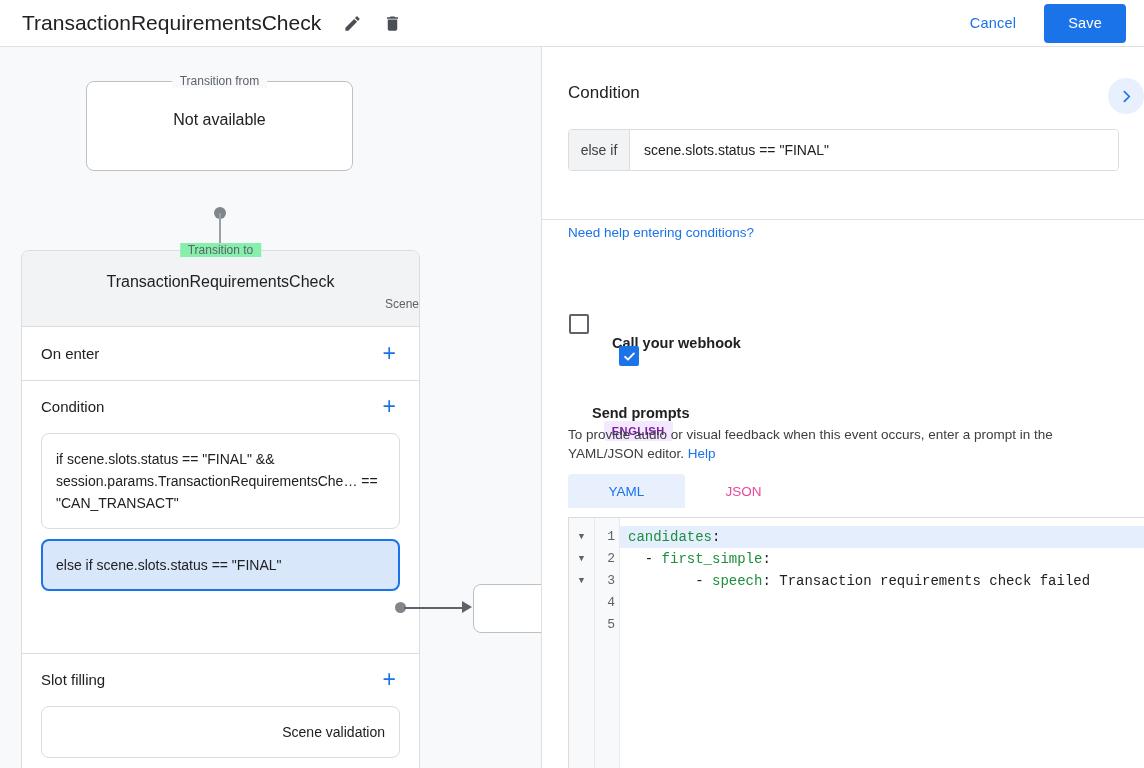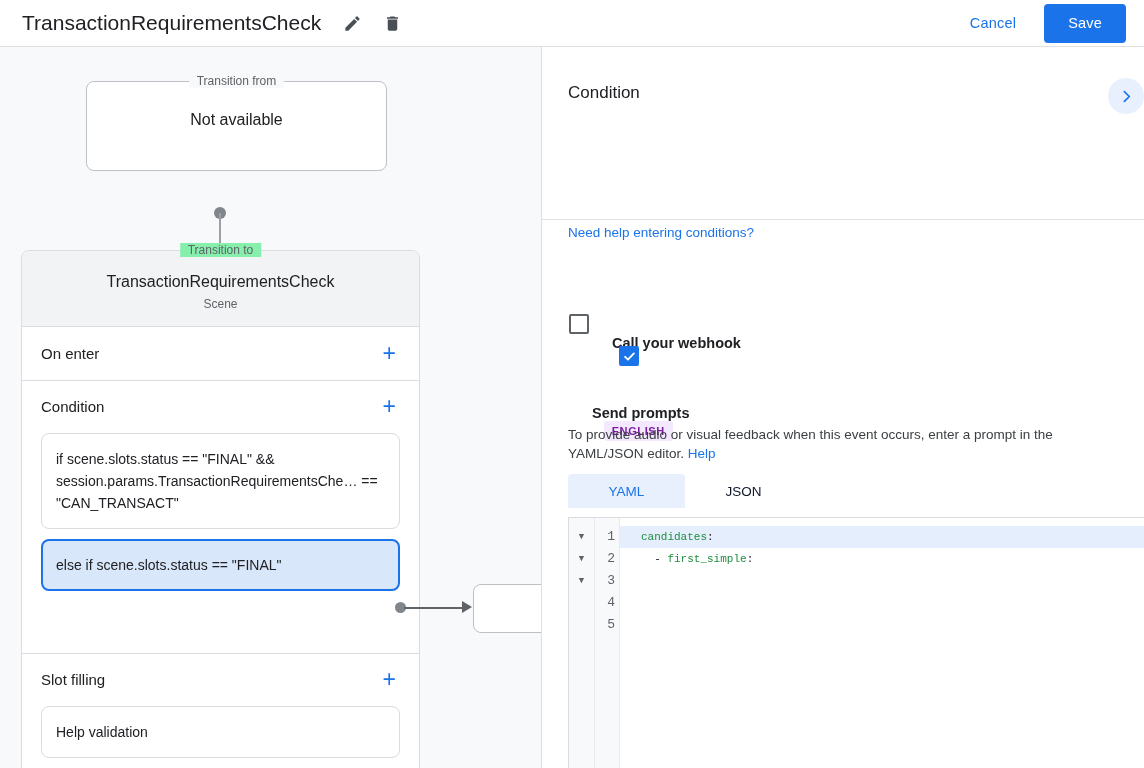--- a/index.html
+++ b/index.html
@@ -40,21 +40,21 @@
     letter-spacing:.2px;
   }
 
   
   .canvas{
     position:absolute; left:0; top:47px; width:541px; height:721px;
     background:#f8f9fa; overflow:hidden;
   }
 
   .node-from{
-    position:absolute; left:86px; top:34px; width:301px; height:90px;
+    position:absolute; left:86px; top:34px; width:267px; height:90px;
     background:#fff; border:1px solid #bdc1c6; border-radius:8px;
   }
   .legend{
     position:absolute; top:-8px; left:50%; transform:translateX(-50%);
     background:#f8f9fa; padding:0 8px; font-size:12px; color:#5f6368;
     white-space:nowrap;
   }
   .node-from .legend{ background:#f8f9fa; }
   .node-from-text{
     position:absolute; left:0; right:0; top:29px; text-align:center;
@@ -85,21 +85,21 @@
     position:absolute; left:0; top:0; width:100%; height:76px;
     background:#f1f3f4; border-bottom:1px solid #dadce0;
     border-radius:8px 8px 0 0;
   }
   .scene-head .legend{ background:#86efac; }
   .scene-title{
     position:absolute; left:0; right:0; top:22px; text-align:center;
     font-size:16px; color:#202124;
   }
   .scene-sub{
-    position:absolute; left:0; right:0; top:46px; text-align:center;
+    position:absolute; left:0; right:0; top:46px; text-align:right;
     font-size:12px; color:#5f6368;
   }
 
   .sec{ position:absolute; left:0; width:100%; }
   .sec-hdr{
     display:flex; align-items:center; height:53px; padding:0 19px 0 19px;
   }
   .sec-hdr-label{ font-size:15px; color:#202124; }
   .sec-plus{
     margin-left:auto; color:#1a73e8; font-size:23px; line-height:1;
@@ -191,21 +191,21 @@
   }
   .desc{
     position:absolute; left:26px; top:378px; width:556px;
     font-size:13.5px; color:#3c4043; line-height:19px;
   }
   .desc a{ color:#1a73e8; text-decoration:none; cursor:pointer; }
 
   .tabs{ position:absolute; left:26px; top:427px; display:flex;align-items:flex-end; }
   .tab{
     width:117px; height:34px; display:flex; align-items:center; justify-content:center;
-    font-size:13.5px; color:#0f172a; cursor:pointer; border-radius:4px 4px 0 0;
+    font-size:13.5px; color:#ec4899; cursor:pointer; border-radius:4px 4px 0 0;
   }
   .tab.active{ background:#e8f0fe; color:#1a73e8; font-weight:500; }
 
   .editor{
     position:absolute; left:26px; top:470px; width:577px; height:298px;
     border:1px solid #dadce0; border-right:none; background:#fff;
     display:flex; overflow:hidden; font-family:"Liberation Mono", monospace;
   }
   .fold-col{
     width:26px; background:#f8f9fa; border-right:1px solid #e8eaed;
@@ -215,22 +215,22 @@
     height:22px; display:flex; align-items:center; justify-content:center;
     font-size:9px; color:#5f6368; cursor:pointer;
   }
   .num-col{
     width:25px; background:#f8f9fa; border-right:1px solid #e8eaed;
     padding-top:8px; flex:none; text-align:right;
   }
   .num{ height:22px; line-height:22px; font-size:13px; color:#5f6368; padding-right:4px; }
   .code-col{ flex:1; padding-top:8px; position:relative; overflow:hidden; }
   .code-line{
-    height:22px; line-height:22px; font-size:11px; color:#202124;
-    white-space:pre; padding-left:21px;
+    height:22px; line-height:22px; font-size:14px; color:#202124;
+    white-space:pre; padding-left:8px;
   }
   .code-line.hl{ background:#e4eefc; }
   .k{ color:#1e8e3e; }
 </style>
 </head>
 <body>
 
 <div class="topbar">
   <div class="topbar-title">TransactionRequirementsCheck</div>
 
@@ -281,46 +281,50 @@
     <div class="sec" style="top:129px;">
       <div class="sec-hdr">
         <span class="sec-hdr-label">Condition</span>
         <span class="sec-plus">+</span>
       </div>
       <div class="chip">if scene.slots.status == "FINAL" &amp;&amp; session.params.TransactionRequirementsChe… == "CAN_TRANSACT"</div>
       <div class="chip sel">else if scene.slots.status == "FINAL"</div>
     </div>
     <div class="sec-div" style="top:402px;"></div>
 
-    <div class="sec" style="top:402px;">
+    <div class="sec" style="top:402px;text-align:right;">
       <div class="sec-hdr">
         <span class="sec-hdr-label">Slot filling</span>
         <span class="sec-plus">+</span>
       </div>
-      <div class="chip">Help validation</div>
+      <div class="chip">Scene validation</div>
 
     </div>
   </div>
 
   <div class="conn2-dot"></div>
   <div class="conn2-line"></div>
   <div class="conn2-arrow"></div>
   <div class="node-partial"></div>
 </div>
 
 <div class="panel">
 
   <div class="panel-sec-title" style="position:absolute;left:26px;top:36px;">Condition</div>
 
   <div class="chev-btn">
     <svg width="17" height="17" viewBox="0 0 24 24">
       <path fill="none" stroke="#1a73e8" stroke-width="2.4" stroke-linecap="round" stroke-linejoin="round" d="M9 5l7 7-7 7"></path>
     </svg>
   </div>
 
+  <div class="cond-row">
+    <div class="cond-prefix">else if</div>
+    <input class="cond-input" type="text" value="scene.slots.status == &quot;FINAL&quot;" style="">
+  </div>
   <a class="help-link">Need help entering conditions?</a>
 
   <div class="panel-div"></div>
 
 
   <div class="cbrow" style="left:27px;top:249px;">
     <span class="cb"></span>
     <span class="cb-label bold">Call your webhook</span>
   </div>
 
@@ -355,16 +359,17 @@
     <div class="num-col" id="numcol">
         <div class="num">1</div>
         <div class="num">2</div>
         <div class="num">3</div>
         <div class="num">4</div>
         <div class="num">5</div>
       </div>
     <div class="code-col" id="codecol">
         <div class="code-line hl"><span class="k">candidates</span>:</div>
         <div class="code-line">  - <span class="k">first_simple</span>:</div>
+        <div class="code-line">        - <span class="k">speech</span>: Transaction requirements check failed</div>
         <div class="code-line"></div>
       </div>
   </div>
 </div>
 
 </body></html>

